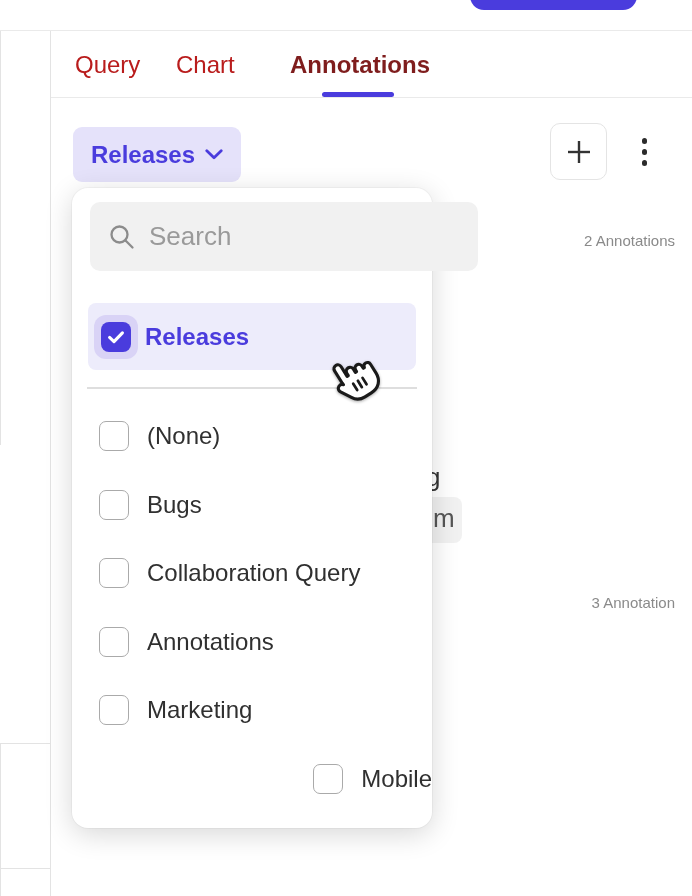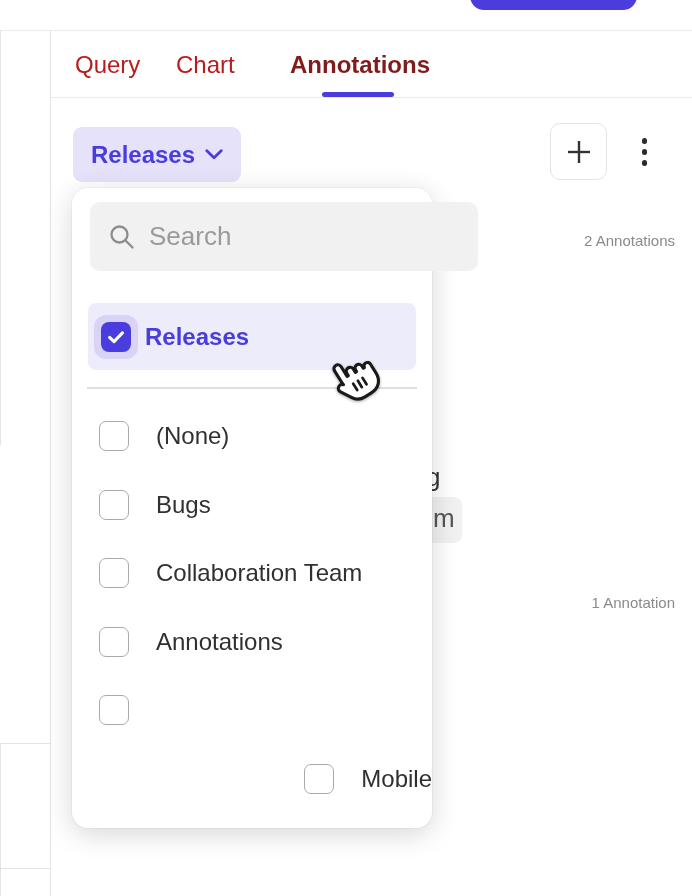--- a/index.html
+++ b/index.html
@@ -59,21 +59,21 @@
   .search-input::placeholder { color:#9a9a9a; }
 
   .selected-row { left:16px; top:115px; width:328px; height:67px; background:#edecfb; border-radius:8px;
     display:flex; align-items:center; padding-left:6px; cursor:pointer; }
   .cb-ring { width:44px; height:44px; border-radius:12px; background:#d9d3f6; display:flex; align-items:center; justify-content:center; }
   .cb-checked { width:30px; height:30px; border-radius:8px; background:#4a3cdd; display:flex; align-items:center; justify-content:center; }
   .selected-row-label { margin-left:7px; color:#4a3cdd; font-size:24px; font-weight:600; }
 
   .dropdown-divider { left:15px; top:199px; width:330px; height:2px; background:#dedede; }
 
-  .option-row { left:0; width:360px; height:68px; display:flex; align-items:center; padding-left:27px; gap:27px; cursor:pointer; }
+  .option-row { left:0; width:360px; height:68px; display:flex; align-items:center; padding-left:27px; gap:18px; cursor:pointer; }
   .cb-empty { width:30px; height:30px; border:1.5px solid #aaa; border-radius:7px; background:#fff; flex:none; }
   .option-label { font-size:24px; font-weight:500; color:#303030; white-space:nowrap; }
 
   
   .cursor { left:322px; top:348px; width:60px; height:60px; z-index:10; pointer-events:none; }
 </style>
 </head>
 <body>
 
 <div class="abs topbar-cta"></div>
@@ -108,21 +108,21 @@
       </svg>
   </span>
 </div>
 <div class="abs kebab-btn">
   <span class="kebab-dot"></span>
   <span class="kebab-dot"></span>
   <span class="kebab-dot"></span>
 </div>
 
 <div class="abs count count-1">2 Annotations</div>
-<div class="abs count count-2">1 Annotation</div>
+<div class="abs count count-2">3 Annotation</div>
 
 <div class="abs frag-g">g</div>
 <div class="abs frag-pill"></div>
 <div class="abs frag-m">m</div>
 
 <div class="abs dropdown-panel">
 
   <div class="abs search-box">
     <span style="display:flex; flex:none;">
       <svg width="28" height="28" viewBox="0 0 28 28">
@@ -149,28 +149,29 @@
   <div class="abs option-row" style="top:214px;">
     <span class="cb-empty"></span>
     <span class="option-label">(None)</span>
   </div>
   <div class="abs option-row" style="top:283px;">
     <span class="cb-empty"></span>
     <span class="option-label">Bugs</span>
   </div>
   <div class="abs option-row" style="top:351px;">
     <span class="cb-empty"></span>
-    <span class="option-label">Collaboration Team</span>
+    <span class="option-label">Collaboration Query</span>
   </div>
   <div class="abs option-row" style="top:420px;">
     <span class="cb-empty"></span>
     <span class="option-label">Annotations</span>
   </div>
   <div class="abs option-row" style="top:488px;">
     <span class="cb-empty"></span>
+    <span class="option-label">Marketing</span>
   </div>
   <div class="abs option-row" style="top:557px;justify-content:flex-end;">
     <span class="cb-empty"></span>
     <span class="option-label">Mobile</span>
   </div>
 </div>
 
 <div class="abs cursor">
   <svg width="60" height="60" viewBox="0 0 24 24" style="filter:drop-shadow(0 1px 1.5px rgba(0,0,0,0.35));">
     <g transform="rotate(-32 12 12)">

